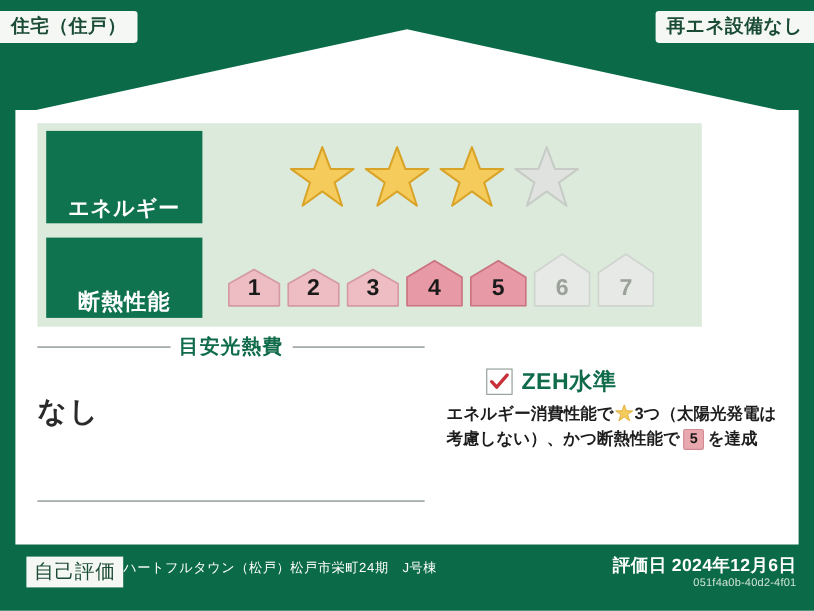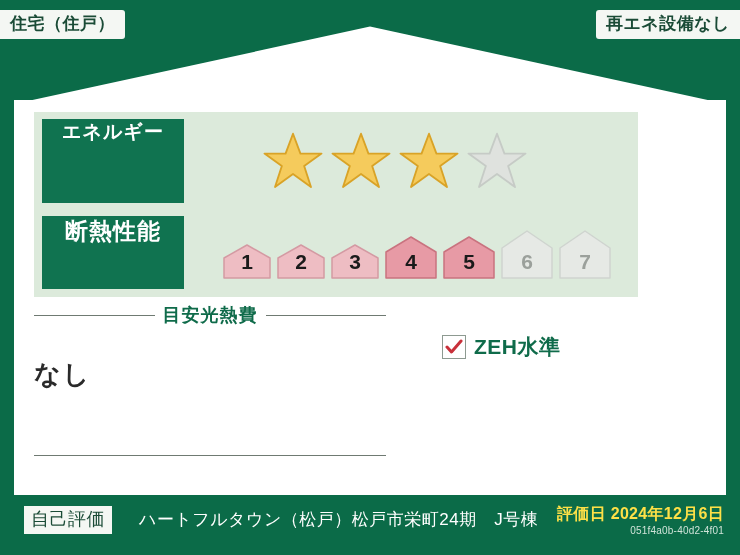--- a/index.html
+++ b/index.html
@@ -69,26 +69,26 @@
   .row-energy{top:0px;height:98px;}
   .row-insul{top:98px;height:87px;}
 
   .row-label{
     width:142px;flex:0 0 142px;
     background:#107350;
     color:#ffffff;
     font-weight:bold;
     font-size:19px;
     letter-spacing:1px;
-    display:flex;flex-direction:column;align-items:center;justify-content:space-between;
+    display:flex;flex-direction:column;align-items:center;justify-content:flex-end;
     line-height:1.35;
     margin:7px 0 7px 8px;
     box-sizing:border-box;
   }
-  .row-label.insul{margin:6px 16px 8px 8px;font-size:23px;}
+  .row-label.insul{margin:6px 0 8px 8px;font-size:20px;}
   .row-content{
     flex:1;display:flex;align-items:center;
   }
 
   
   .stars{display:flex;align-items:center;gap:6px;margin-left:78px;}
   .star{width:62px;height:62px;display:block;}
 
   
   .houses{display:flex;align-items:flex-end;gap:4px;margin-left:22px;}
@@ -161,25 +161,25 @@
     background:#0b6b48;
   }
   .self-badge{
     position:absolute;left:24px;top:11px;
     background:#f4f7f3;color:#1a4b36;
     font-weight:normal;font-size:18px;letter-spacing:0.5px;
     padding:2px 7px 3px 7px;line-height:1.25;
   }
   .prop-name{
     position:absolute;left:112px;top:13px;
-    color:#ffffff;font-size:17px;letter-spacing:0.5px;white-space:nowrap;margin-left:27px;
+    color:#ffffff;font-size:12px;letter-spacing:0.5px;white-space:nowrap;
   }
   .eval-date{
     position:absolute;right:16px;top:9px;
-    color:#fde047;font-size:16px;font-weight:bold;letter-spacing:0.3px;
+    color:#ffffff;font-size:16px;font-weight:bold;letter-spacing:0.3px;
     text-align:right;white-space:nowrap;padding-left:33px;
   }
   .eval-id{
     position:absolute;right:16px;top:30px;
     color:#cfe3d8;font-size:10px;letter-spacing:0.2px;
     text-align:right;white-space:nowrap;
     font-family:"Liberation Sans","DejaVu Sans",sans-serif;
   }
 </style>
 </head>
@@ -300,20 +300,25 @@
       <div class="bottom-right">
         <div class="zeh-head">
           <span class="check-box">
             <svg width="18" height="16" viewBox="0 0 18 16">
               <polyline points="2,8 6.5,13 16,2" fill="none" stroke="#c8303a" stroke-width="3" stroke-linecap="round" stroke-linejoin="round"></polyline>
             </svg>
           </span>
           <span class="zeh-title">ZEH水準</span>
         </div>
 
+        <div class="zeh-desc">
+          <span>エネルギー消費性能で</span><svg class="inline-star" width="17" height="17" viewBox="0 0 100 100">
+              <polygon points="50,6 62,38 96,38 68,58 79,92 50,71 21,92 32,58 4,38 38,38" fill="#f5cb5c" stroke="#d9a327" stroke-width="4" stroke-linejoin="round"></polygon>
+            </svg><span>3つ（太陽光発電</span><span>は考慮しない）、かつ断熱性能で</span><span class="inline-five">5</span><span>を達成</span>
+        </div>
       </div>
 
     </div>
 
   </div>
 
   <div class="footer">
     <span class="self-badge">自己評価</span>
     <span class="prop-name">ハートフルタウン（松戸）松戸市栄町24期　J号棟</span>
     <span class="eval-date">評価日 2024年12月6日</span>

